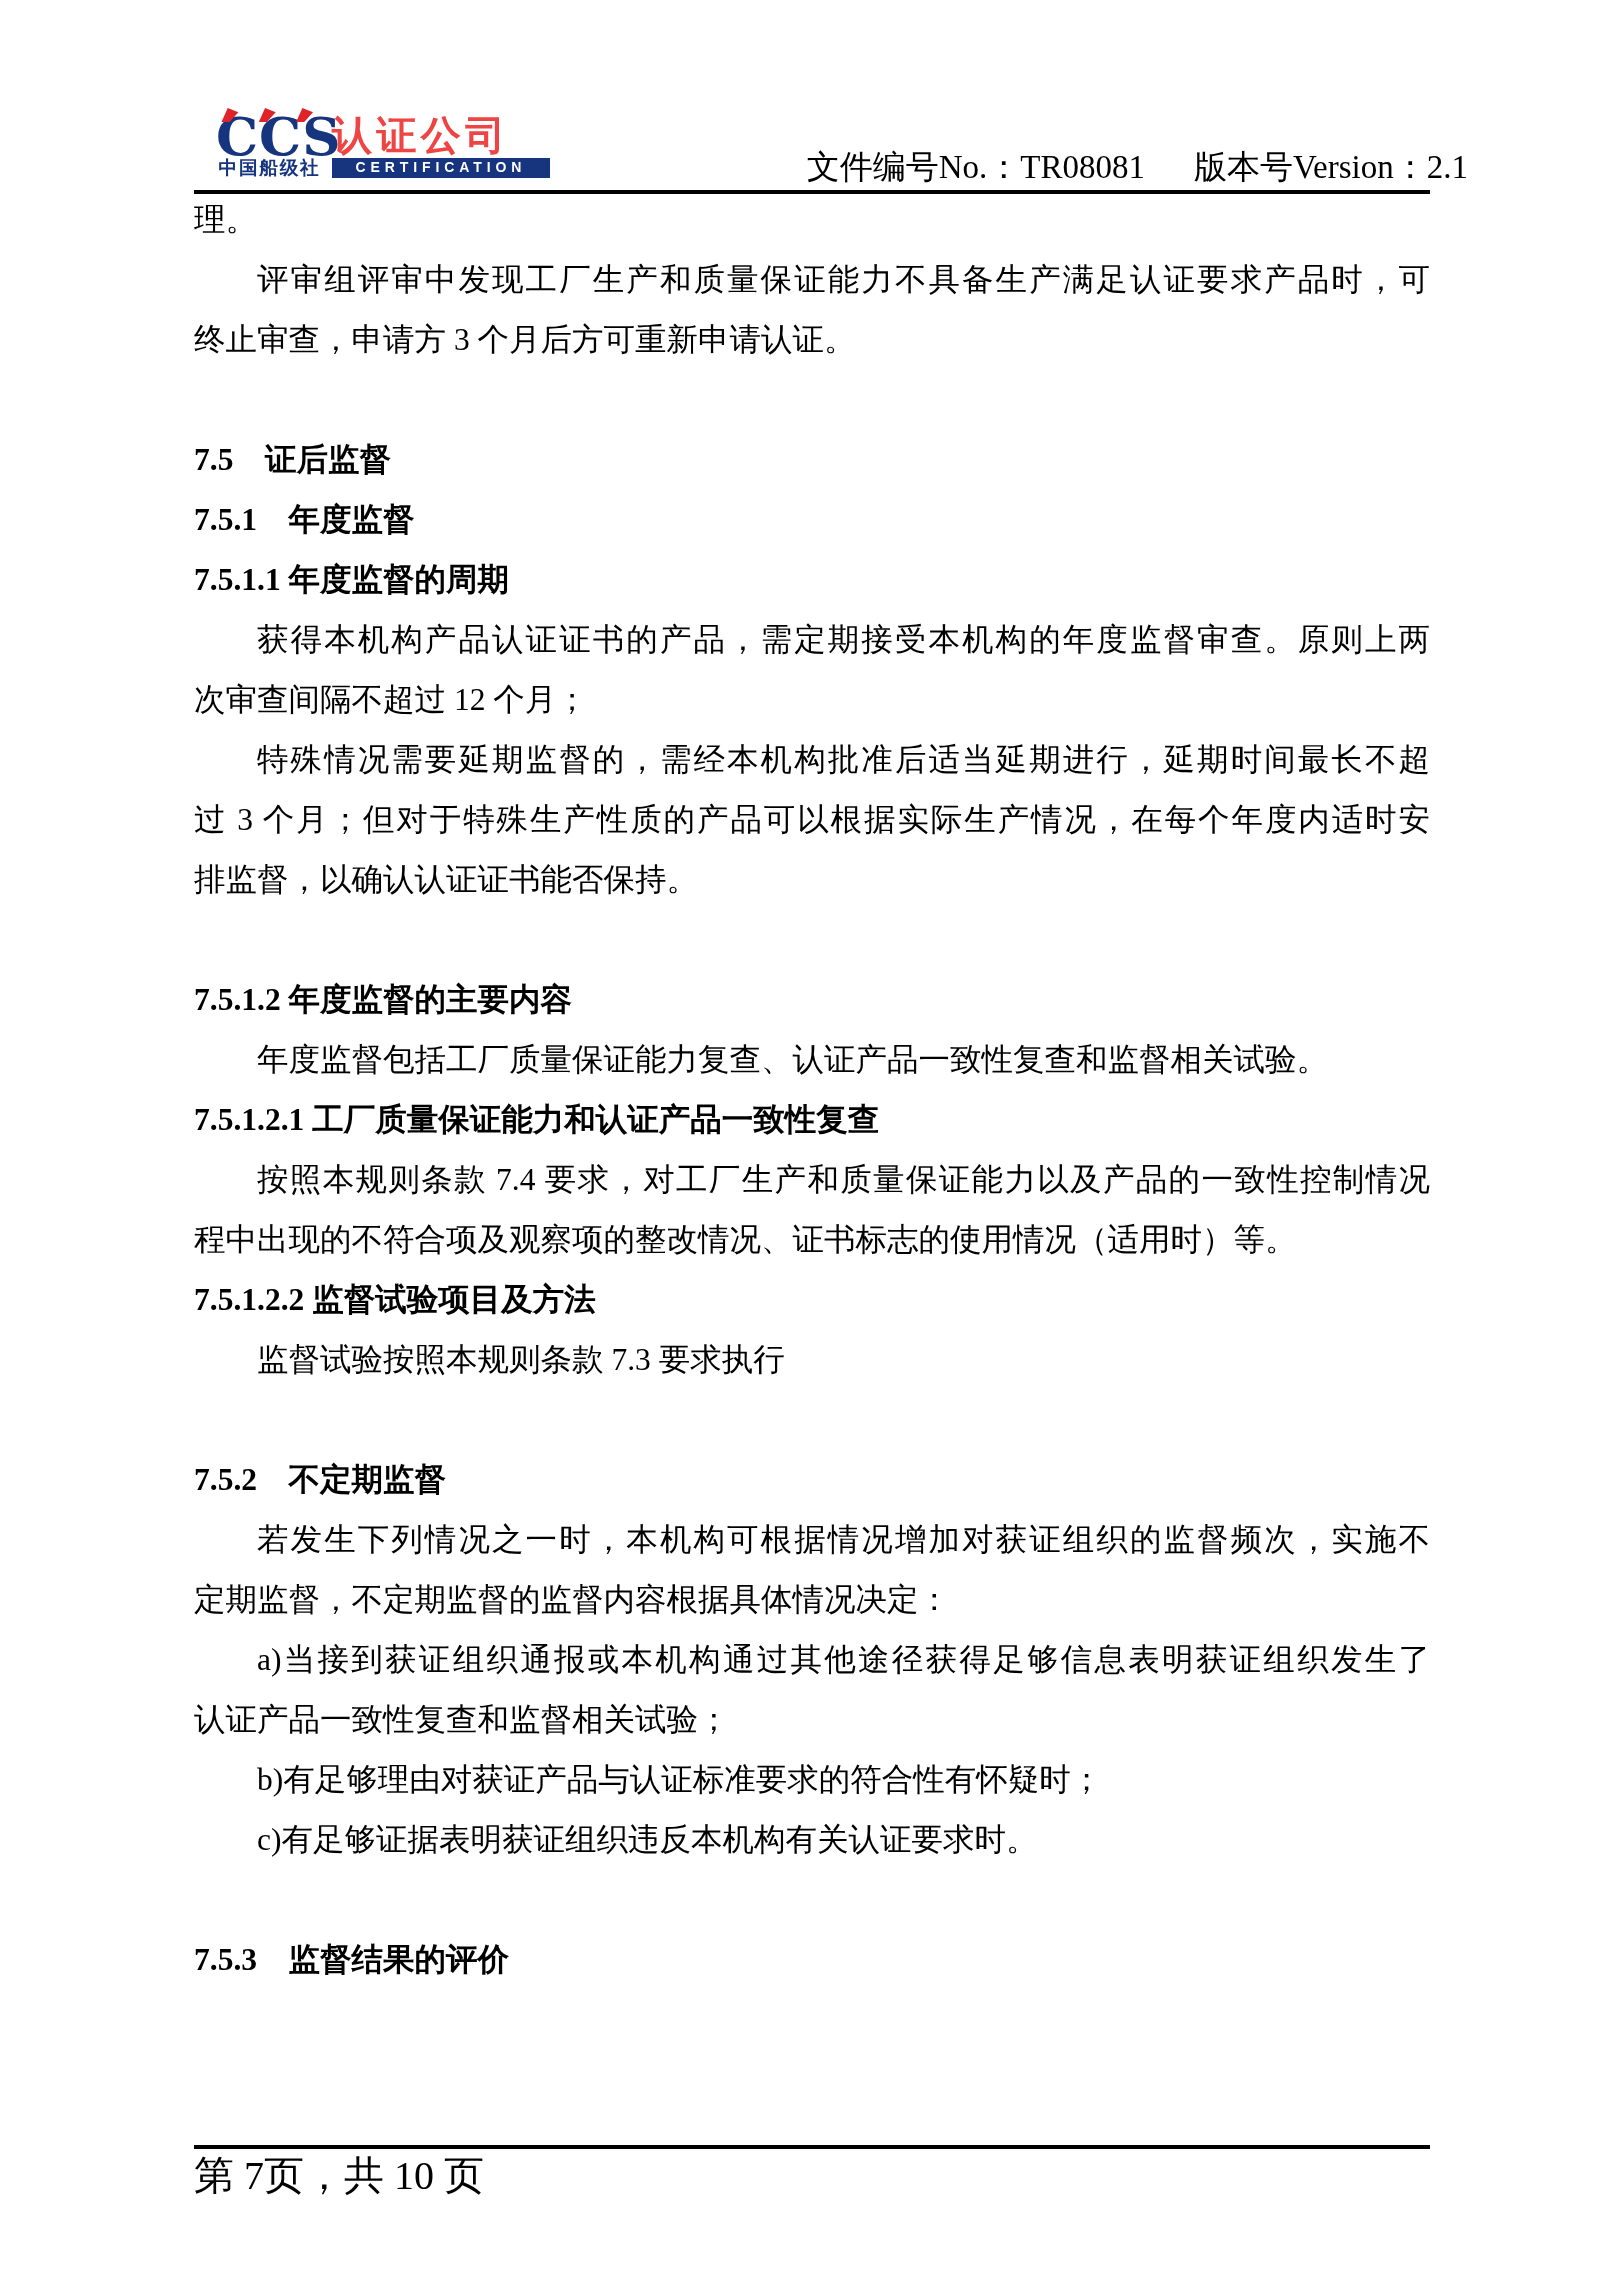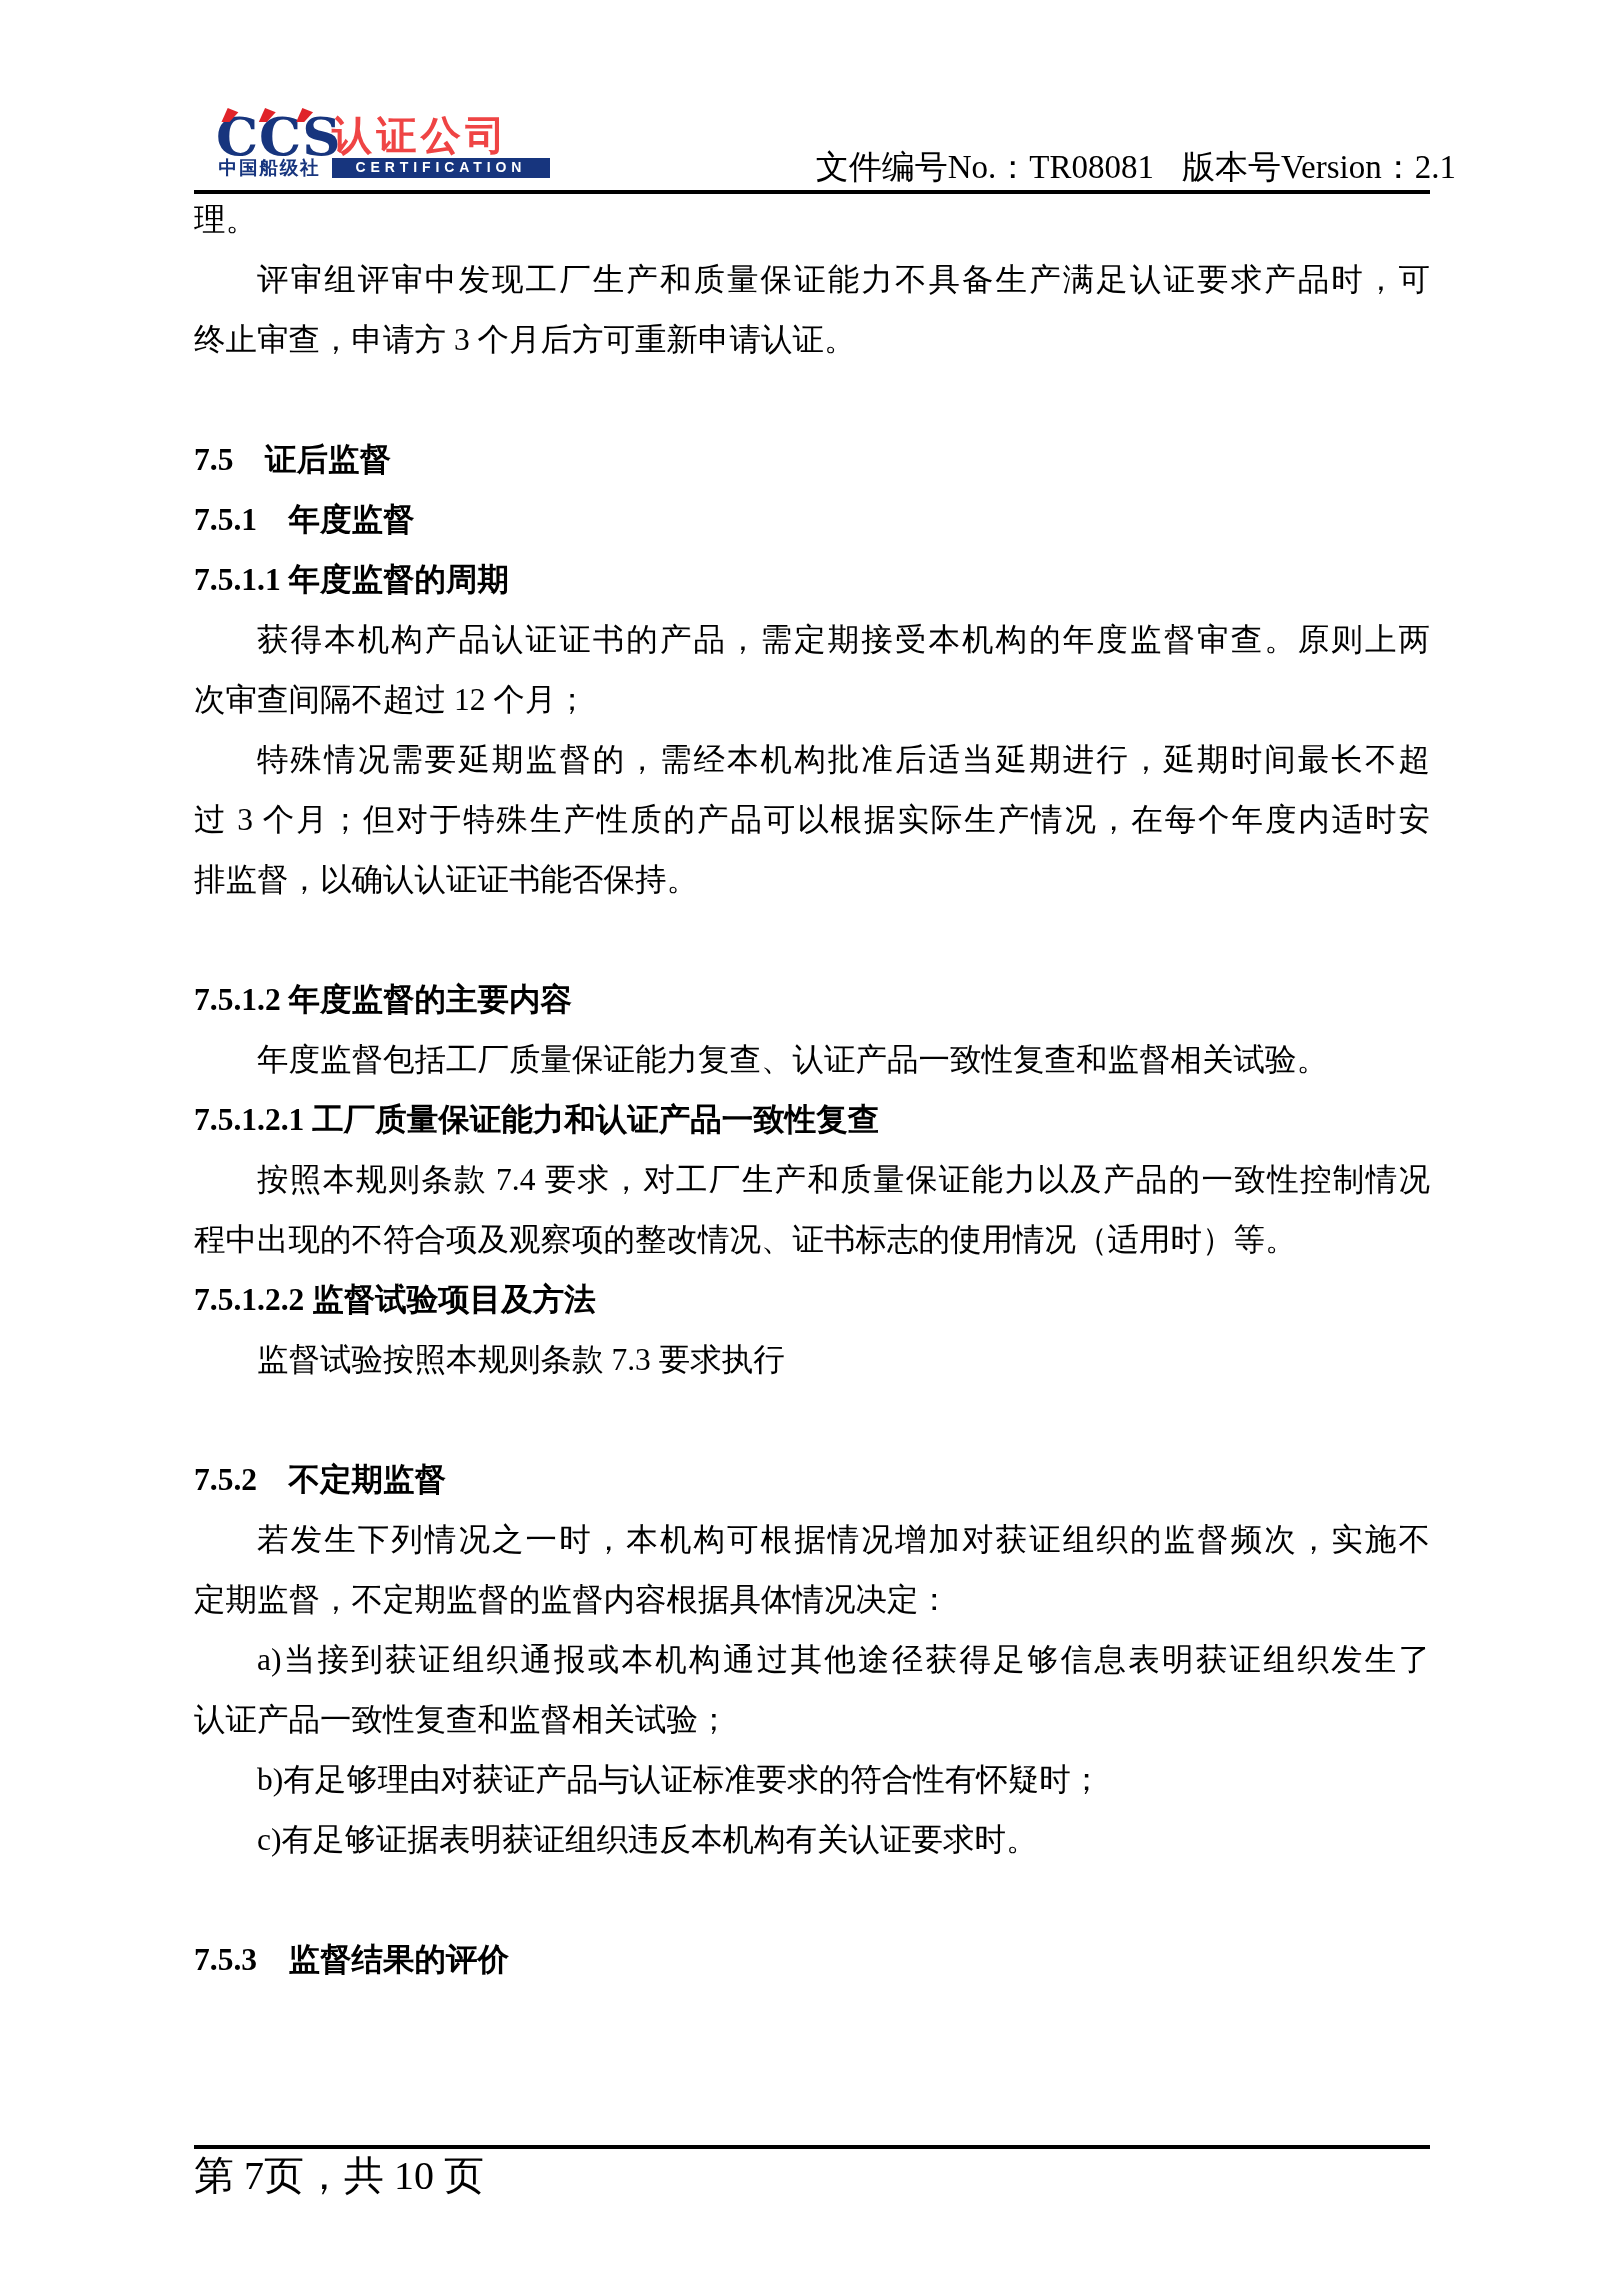--- a/index.html
+++ b/index.html
@@ -62,24 +62,24 @@
     font-family: "Liberation Sans", sans-serif;
     font-weight: bold;
     font-size: 14px;
     line-height: 19.5px;
     letter-spacing: 4.9px;
     text-align: center;
   }
 
   .doc-info {
     position: absolute;
-    right: 180px;
+    right: 168px;
     top: 149px;
     display: flex;
-    gap: 28px;
+    gap: 49px;
     font-size: 33px;
     line-height: 36px;
     white-space: nowrap;
   }
 
   .header-rule {
     position: absolute;
     left: 194px;
     width: 1236px;
     top: 190px;

